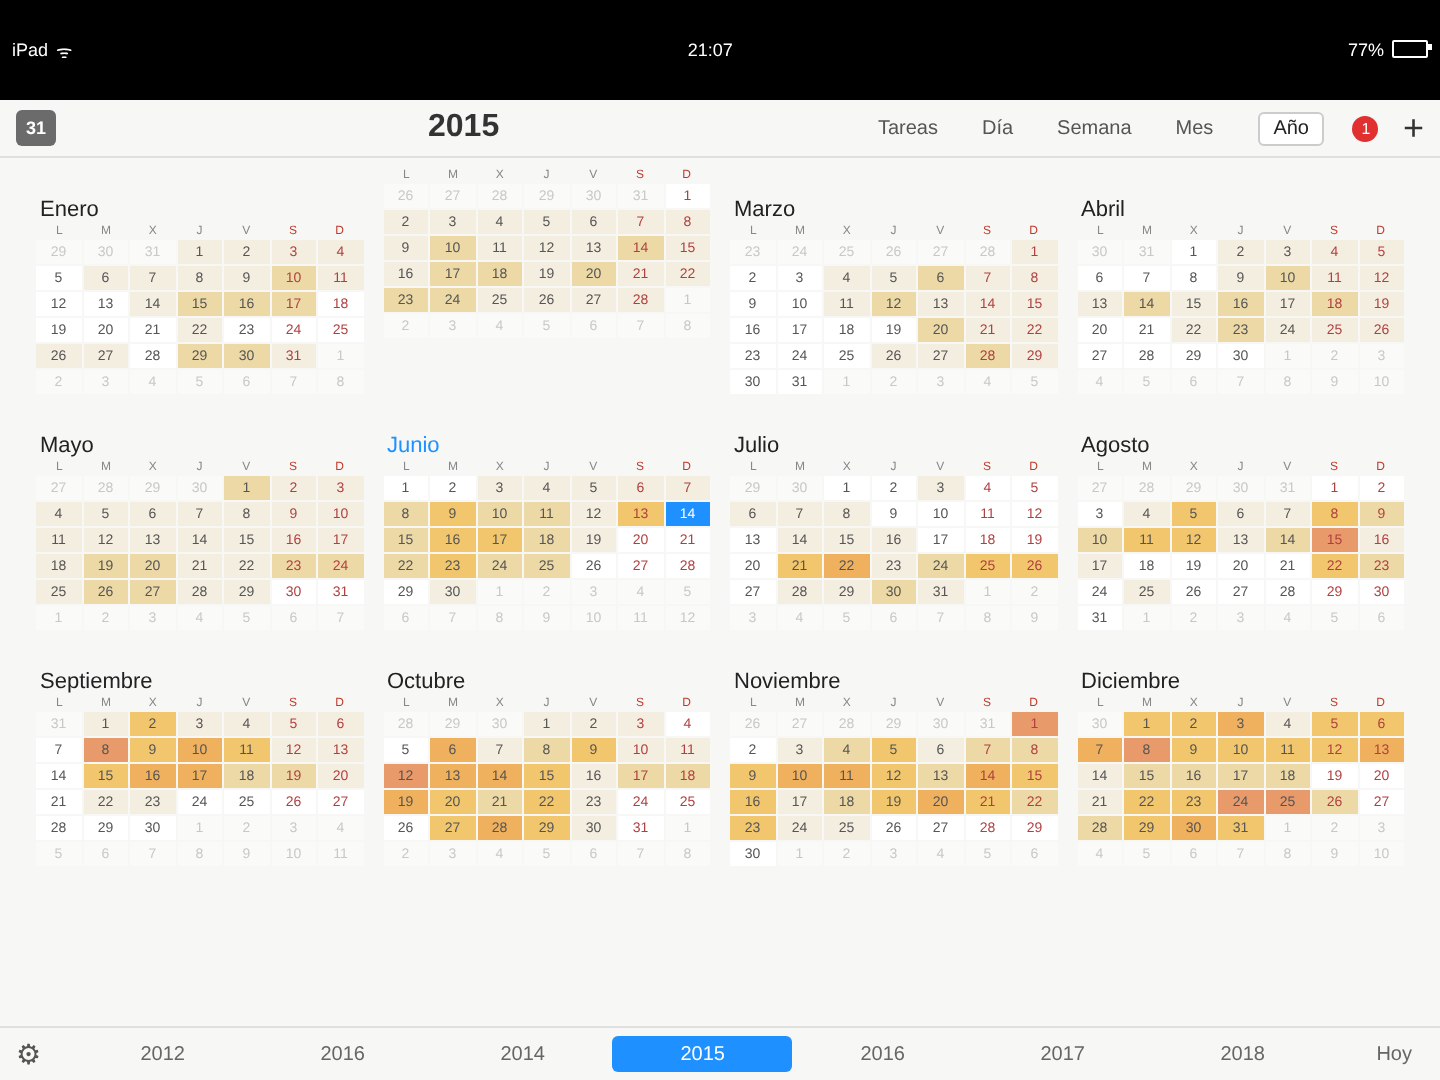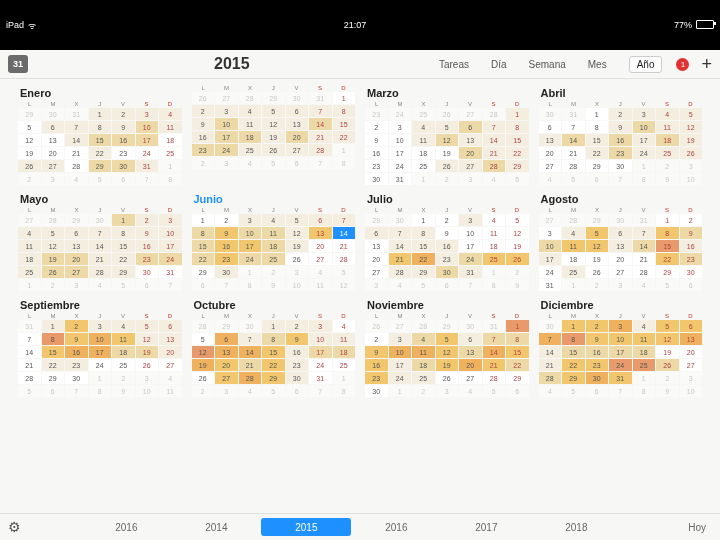--- a/index.html
+++ b/index.html
@@ -13,21 +13,21 @@
   .tb-icon{width:20px;height:18px;background:#6b6b6b;border-radius:3px;display:flex;align-items:center;justify-content:center;color:#fff;font-size:9px;font-weight:bold}
   .year-title{font-size:16px;font-weight:600;color:#333;margin-left:180px}
   .tb-spacer{flex:1}
   .seg{display:flex;align-items:center;gap:22px;font-size:10px;color:#555}
   .seg span{cursor:default}
   .seg .sel{background:#fff;border:1px solid #ccc;border-radius:3px;padding:2px 7px;color:#222}
   .notif{width:13px;height:13px;background:#e03030;border-radius:50%;color:#fff;font-size:8px;display:flex;align-items:center;justify-content:center;margin-left:8px}
   .plus{font-size:18px;color:#333;margin-left:6px;font-weight:300}
   .year-grid{display:grid;grid-template-columns:repeat(4,1fr);gap:6px 10px;padding:6px 18px 2px 18px}
   .month{}
-  .m-title{font-size:11px;font-weight:700;margin:2px 0 2px 2px;color:#222}
+  .m-title{font-size:11px;font-weight:400;margin:14px 0 2px 2px;color:#222}
   .m-title.cur{color:#1e90ff}
   .dow{display:grid;grid-template-columns:repeat(7,1fr);font-size:6px;color:#888;text-align:center;margin-bottom:1px}
   .dow span:nth-child(6),.dow span:nth-child(7){color:#c0392b}
   .days{display:grid;grid-template-columns:repeat(7,1fr);gap:1px;background:#f7f7f5}
   .day{height:12px;background:#fff;display:flex;align-items:center;justify-content:center;font-size:7px;color:#555;border:0}
   .day.pad{background:#fafaf8;color:#c8c8c4}
   .day.w{color:#b04040}
   .day.h1{background:#f4eee0}
   .day.h2{background:#edd9a6}
   .day.h3{background:#f1c66c}
@@ -739,20 +739,21 @@
         <div class="day pad">8</div>
         <div class="day pad">9</div>
         <div class="day pad">10</div>
       </div>
     </div>
   </div>
 
 <div class="footer">
   <span class="gear">⚙</span>
   <div class="years">
+      <div class="ybtn">2012</div>
       <div class="ybtn">2016</div>
       <div class="ybtn">2014</div>
       <div class="ybtn sel">2015</div>
       <div class="ybtn">2016</div>
       <div class="ybtn">2017</div>
       <div class="ybtn">2018</div>
     </div>
   <span class="hoy">Hoy</span>
 </div>
 

